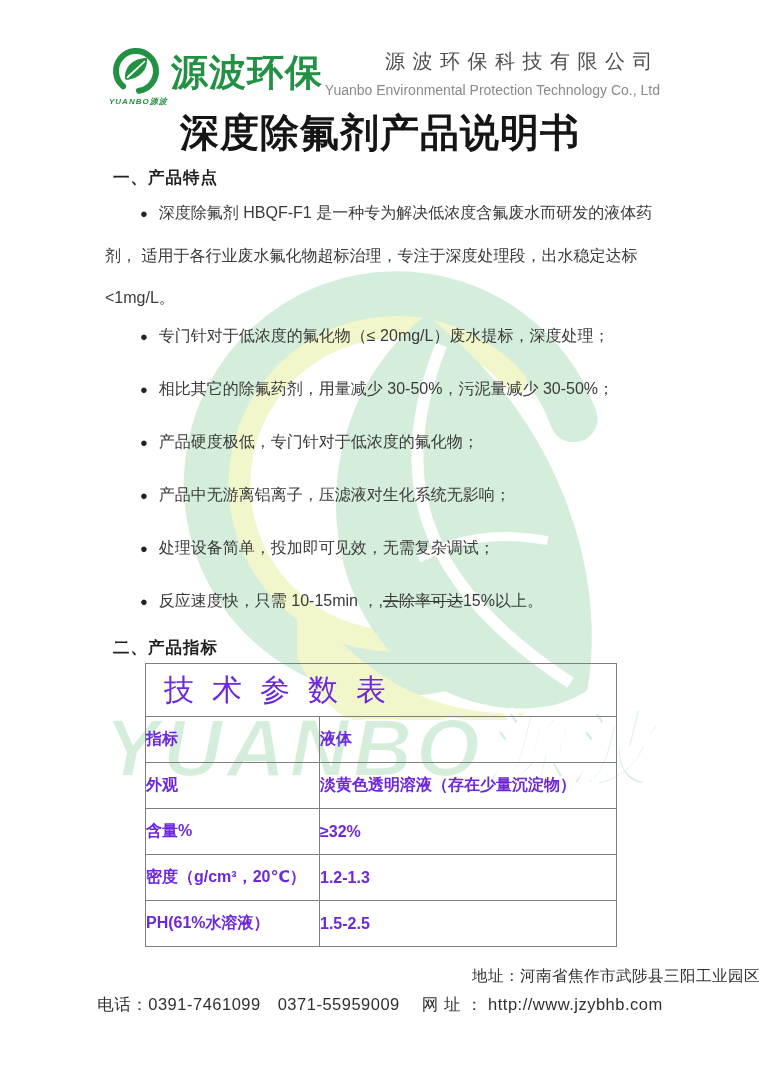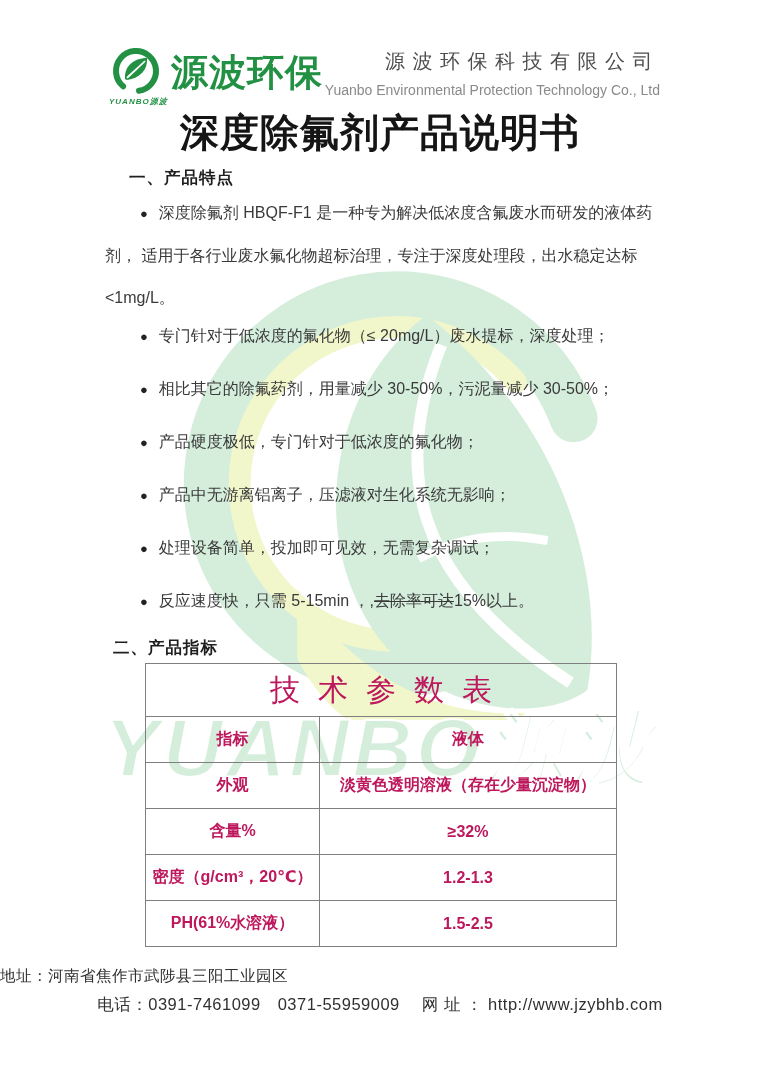--- a/index.html
+++ b/index.html
@@ -52,49 +52,49 @@
   }
   .doc-title{
     position:absolute;left:0;top:106px;width:100%;text-align:center;
     font-size:39px;font-weight:bold;color:#151515;letter-spacing:1px;
   }
   
   .sec-heading{
     position:absolute;left:113px;font-size:16.5px;font-weight:bold;color:#1f1f1f;
     letter-spacing:1px;
   }
-  .sec1{top:167px;margin-left:16px;}
+  .sec1{top:167px;}
   .bullets{position:absolute;left:105px;top:192px;width:552px;font-size:16px;}
   .bullets p{line-height:42px;text-indent:35px;margin-bottom:10px;color:var(--body-text);}
   .bullets p:first-child{margin-bottom:-4px;}
   .bullet-dot{margin-right:11px;font-size:13px;color:#222;}
   .strike{text-decoration:line-through;}
   
   .sec2{top:637px;}
   table.spec{
     position:absolute;left:145px;top:663px;width:471px;
     border-collapse:collapse;background:transparent;table-layout:fixed;
   }
   table.spec td{
-    border:1px solid var(--border-gray);text-align:center;vertical-align:middle;
-    color:#be185d;background:transparent;
+    border:1px solid var(--border-gray);vertical-align:middle;
+    color:#6d28d9;background:transparent;
   }
   table.spec{border:1.5px solid #555;}
   td.t-title{
     height:53px;font-size:30px;color:var(--table-title-blue);
     font-family:"Liberation Serif","DejaVu Serif",serif;
     letter-spacing:18px;text-indent:18px;font-weight:500;
   }
   td.t-head{height:46px;font-size:16px;font-weight:bold;}
   td.t-label{height:46px;font-size:16px;font-weight:bold;}
   td.t-value{height:46px;font-size:16px;font-weight:bold;}
   col.c1{width:174px;} col.c2{width:297px;}
   
   .footer-address{
-    position:absolute;left:0;top:966px;width:100%;text-align:left;
+    position:absolute;left:0;top:966px;width:100%;text-align:right;
     font-size:15.5px;color:#303030;letter-spacing:0.5px;
   }
   .footer-contact{
     position:absolute;left:0;top:994px;width:100%;text-align:center;
     font-size:16.5px;color:#303030;letter-spacing:0.5px;white-space:nowrap;
   }
   .footer-contact .gap{display:inline-block;width:22px;}
 </style>
 </head>
 <body>
@@ -147,21 +147,21 @@
       <p>
         <span class="bullet-dot">●</span><span>产品硬度极低，专门针对于低浓度的氟化物；</span>
       </p>
       <p>
         <span class="bullet-dot">●</span><span>产品中无游离铝离子，压滤液对生化系统无影响；</span>
       </p>
       <p>
         <span class="bullet-dot">●</span><span>处理设备简单，投加即可见效，无需复杂调试；</span>
       </p>
       <p>
-        <span class="bullet-dot">●</span><span>反应速度快，只需 5-15min ，,</span><span class="strike">去除率可达</span><span>15%以上。</span>
+        <span class="bullet-dot">●</span><span>反应速度快，只需 10-15min ，,</span><span class="strike">去除率可达</span><span>15%以上。</span>
       </p>
     </div>
 
     <h2 class="sec-heading sec2">二、产品指标</h2>
 
     <table class="spec">
       <colgroup>
           <col class="c1">
           <col class="c2">
         </colgroup>

